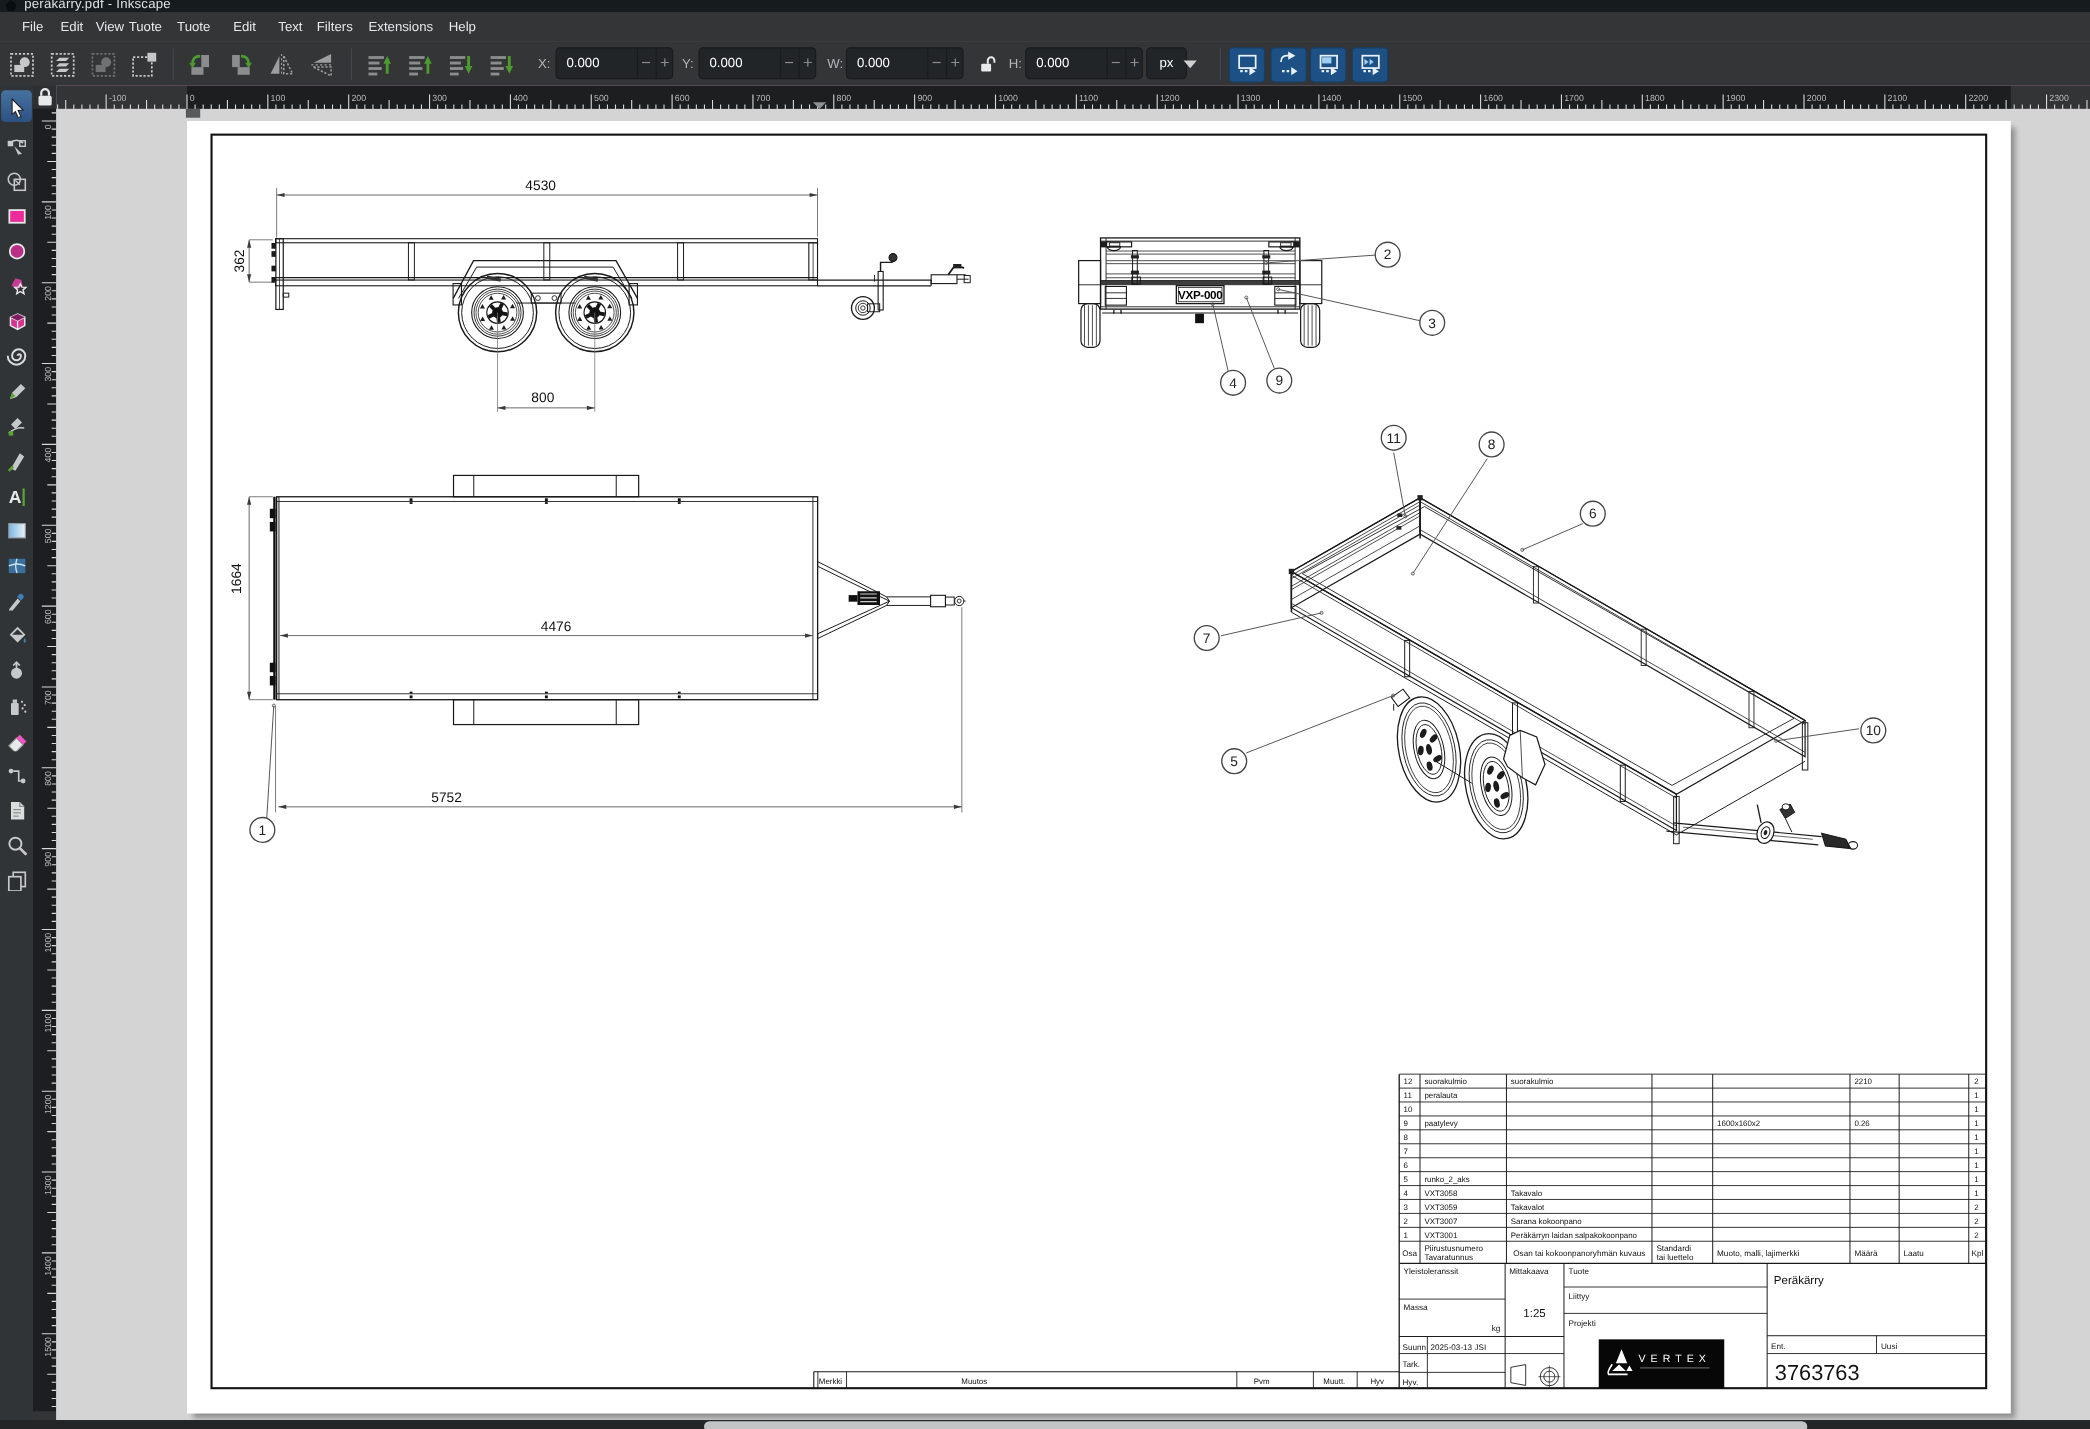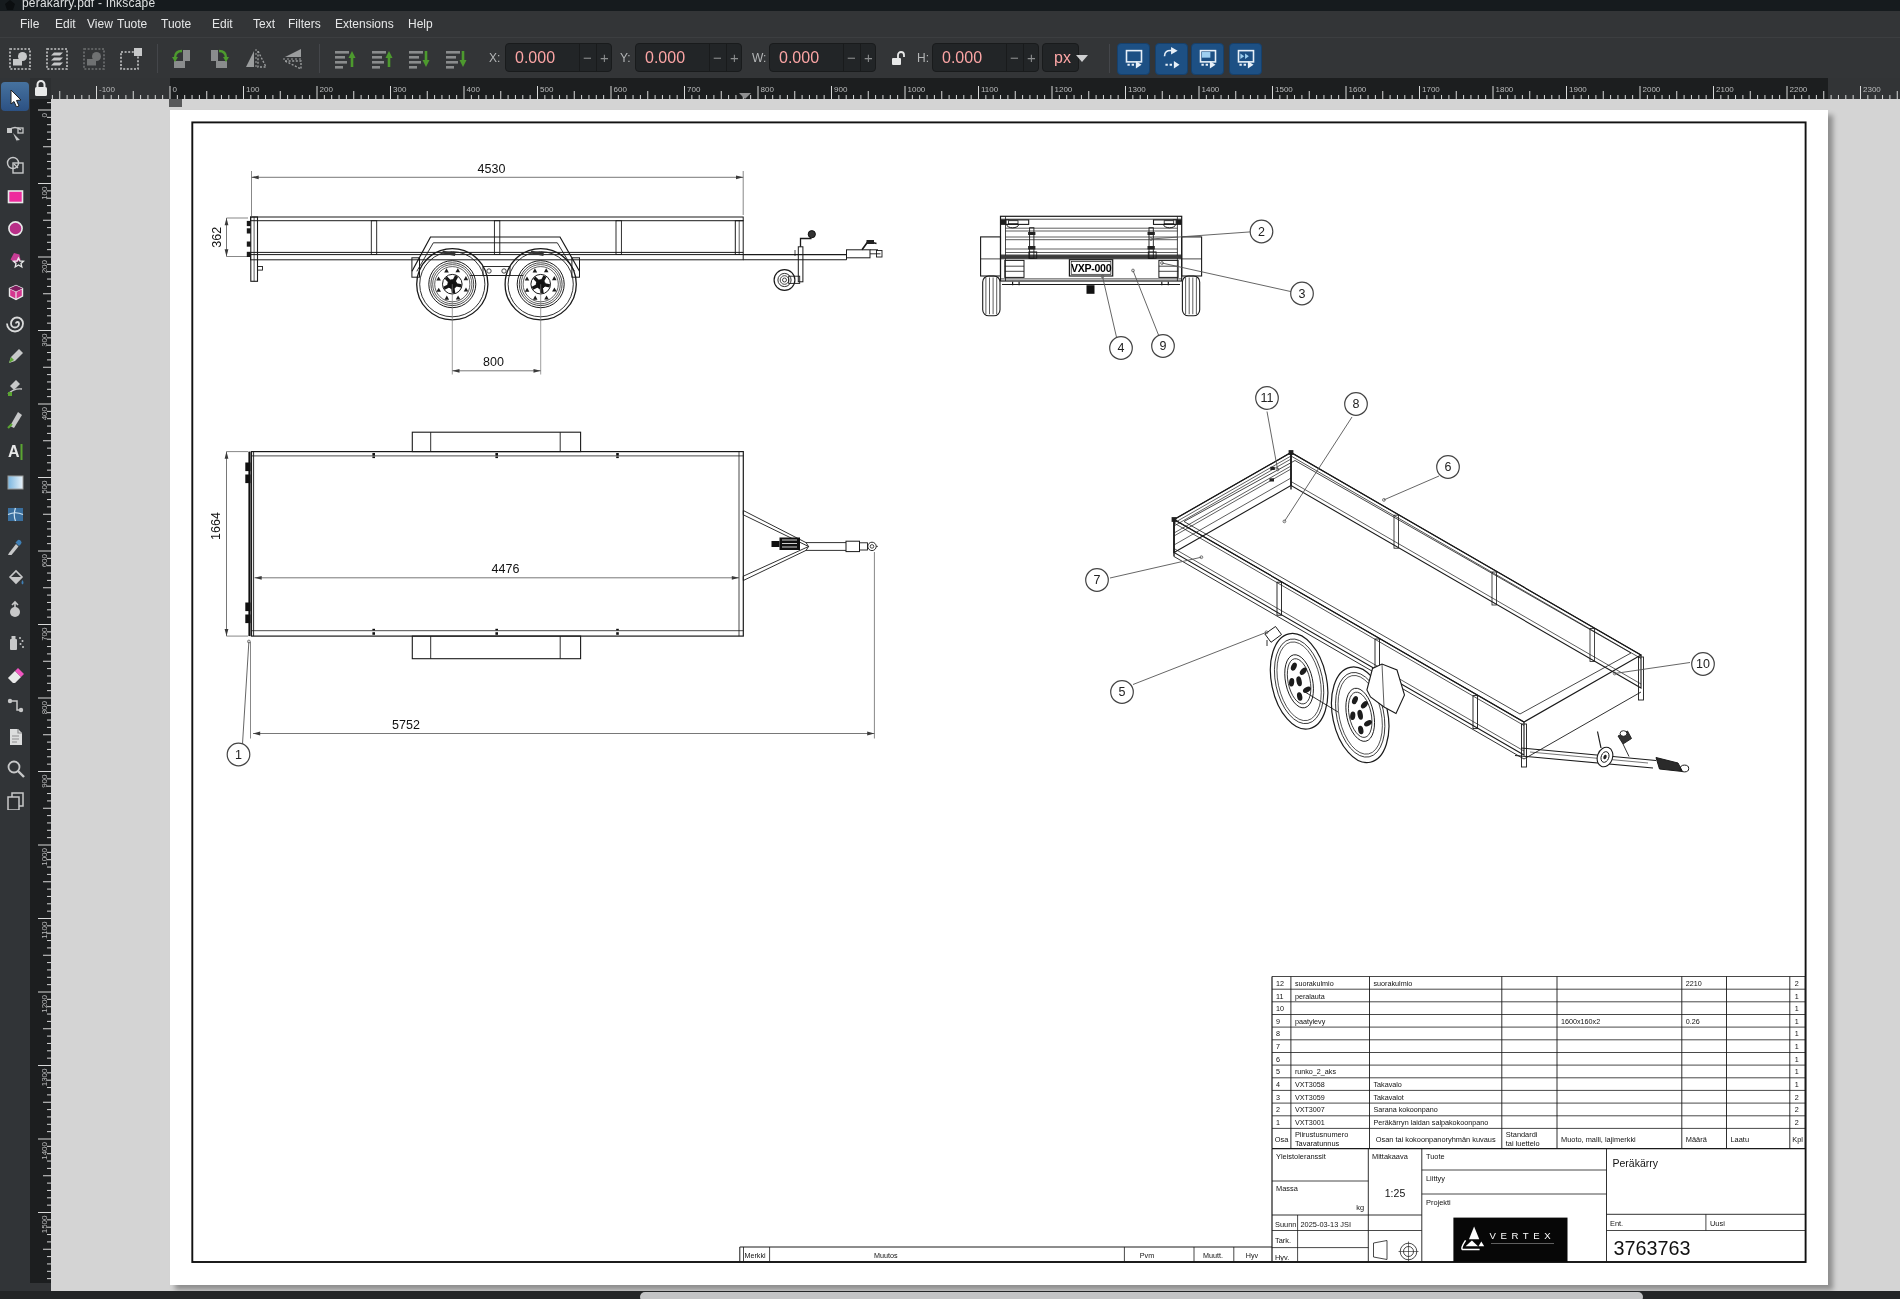--- a/index.html
+++ b/index.html
@@ -7,21 +7,21 @@
   .abs{position:absolute;}
   #titlebar{position:absolute;left:0;top:0;width:1900px;height:11px;background:#161b1e;color:#dfe1e2;}
   #titlebar .t{position:absolute;left:22px;top:-4px;font-size:12px;letter-spacing:.2px;}
   #menubar{position:absolute;left:0;top:11px;width:1900px;height:26px;background:#333537;}
   #menubar span{position:absolute;top:0;line-height:26px;font-size:12px;color:#e6e7e8;}
   #toolbar{position:absolute;left:0;top:37px;width:1900px;height:41px;background:#333537;border-top:1px solid #3c3e40;}
   #toolbar svg{position:absolute;}
   .tsep{position:absolute;top:6px;width:1px;height:29px;background:#44464a;}
   .lab{position:absolute;top:0;line-height:41px;font-size:12px;color:#b4b6b7;}
   .ibox{position:absolute;top:5px;height:29px;background:#222527;border:1px solid #191b1c;border-radius:4px;box-sizing:border-box;}
-  .ibox .v{position:absolute;left:9px;top:0;line-height:27px;font-size:16px;color:#fca5a5;}
+  .ibox .v{position:absolute;left:9px;top:0;line-height:27px;font-size:12px;color:#ffffff;}
   .ibox .m{position:absolute;top:0;line-height:27px;font-size:15px;color:#8b8d8e;}
   .ibox .sep{position:absolute;top:0;width:1px;height:27px;background:#191b1c;}
   .bluebtn{position:absolute;top:5px;width:33px;height:32px;background:#1d5084;border:1px solid #16406b;border-radius:4px;box-sizing:border-box;}
   #toolbox{position:absolute;left:0;top:78px;width:30px;height:1213px;background:#313437;}
   #toolbox svg{position:absolute;left:6px;}
   #selhl{position:absolute;left:1px;top:4px;width:28px;height:29px;border-radius:4px;
      background:linear-gradient(#46729f,#2c5183);}
   #corner{position:absolute;left:30px;top:78px;width:21px;height:21px;background:#2d2f31;}
   #hruler{position:absolute;left:51px;top:78px;width:1849px;height:21px;background:#f9a8d4;}
   #vruler{position:absolute;left:30px;top:99px;width:21px;height:1184px;background:#1b1d1e;}

